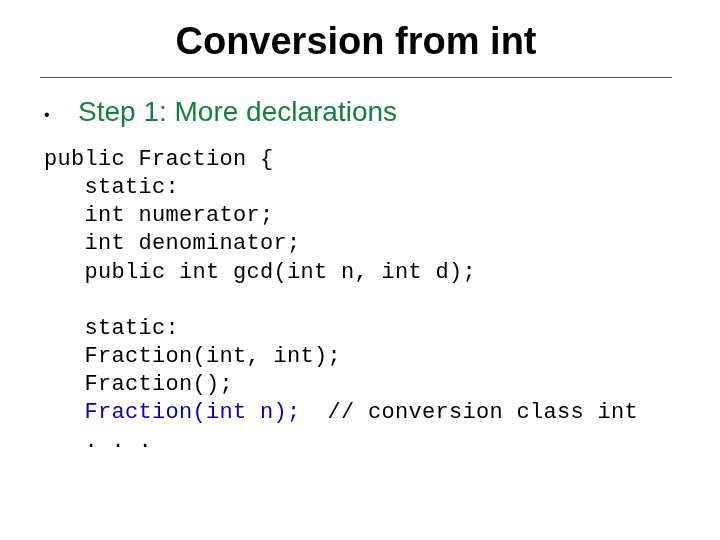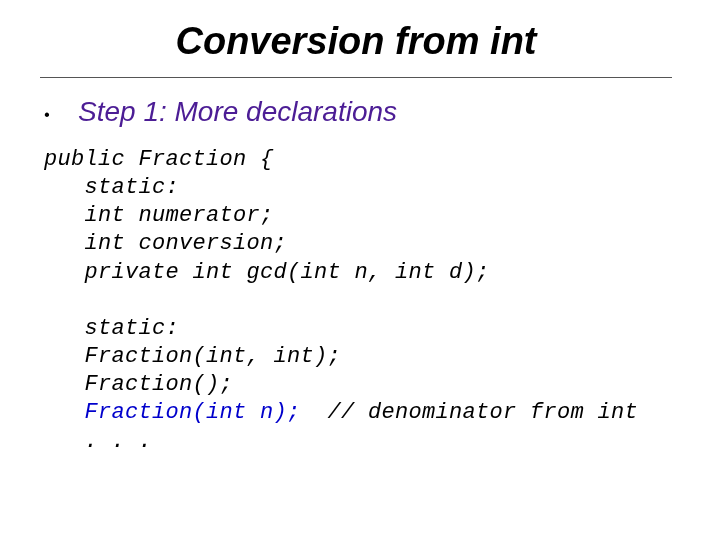--- a/index.html
+++ b/index.html
@@ -8,21 +8,20 @@
       height: 540px;
       background: #ffffff;
       font-family: Verdana, Geneva, sans-serif;
       position: relative;
       overflow: hidden;
     }
     .slide {
       width: 100%;
       height: 100%;
       padding: 20px 48px 40px 40px;
-      font-style: italic;
     }
     .title {
       font-size: 38px;
       font-weight: bold;
       text-align: center;
       color: #000;
       padding-bottom: 14px;
     }
     .divider {
       border: none;
@@ -37,21 +36,21 @@
     }
     .bullet {
       font-size: 16px;
       color: #000;
       width: 38px;
       padding-top: 10px;
       padding-left: 4px;
     }
     .subtitle {
       font-size: 28px;
-      color: #4c1d95;
+      color: #15803d;
     }
     .code-block {
       font-family: "Courier New", Courier, monospace;
       font-size: 22px;
       color: #000;
       white-space: pre;
       line-height: 1.28;
       margin-left: 4px;
       letter-spacing: 0.3px;
     }
@@ -66,21 +65,21 @@
 <div class="slide">
   <h1 class="title">Conversion from int</h1>
   <hr class="divider">
   <div class="subtitle-row">
     <div class="bullet">•</div>
     <div class="subtitle">Step 1:  More declarations</div>
   </div>
   <div class="code-block"><span>public Fraction {</span>
 <span>   static:</span>
 <span>   int numerator;</span>
-<span>   int conversion;</span>
-<span>   private int gcd(int n, int d);</span>
+<span>   int denominator;</span>
+<span>   public int gcd(int n, int d);</span>
 <span></span>
 <span>   static:</span>
 <span>   Fraction(int, int);</span>
 <span>   Fraction();</span>
-<span>   </span><span class="highlight">Fraction(int n);</span><span>  // denominator from int</span>
+<span>   </span><span class="highlight">Fraction(int n);</span><span>  // conversion class int</span>
 <span>   . . .</span></div>
 </div>
 
 </body></html>

